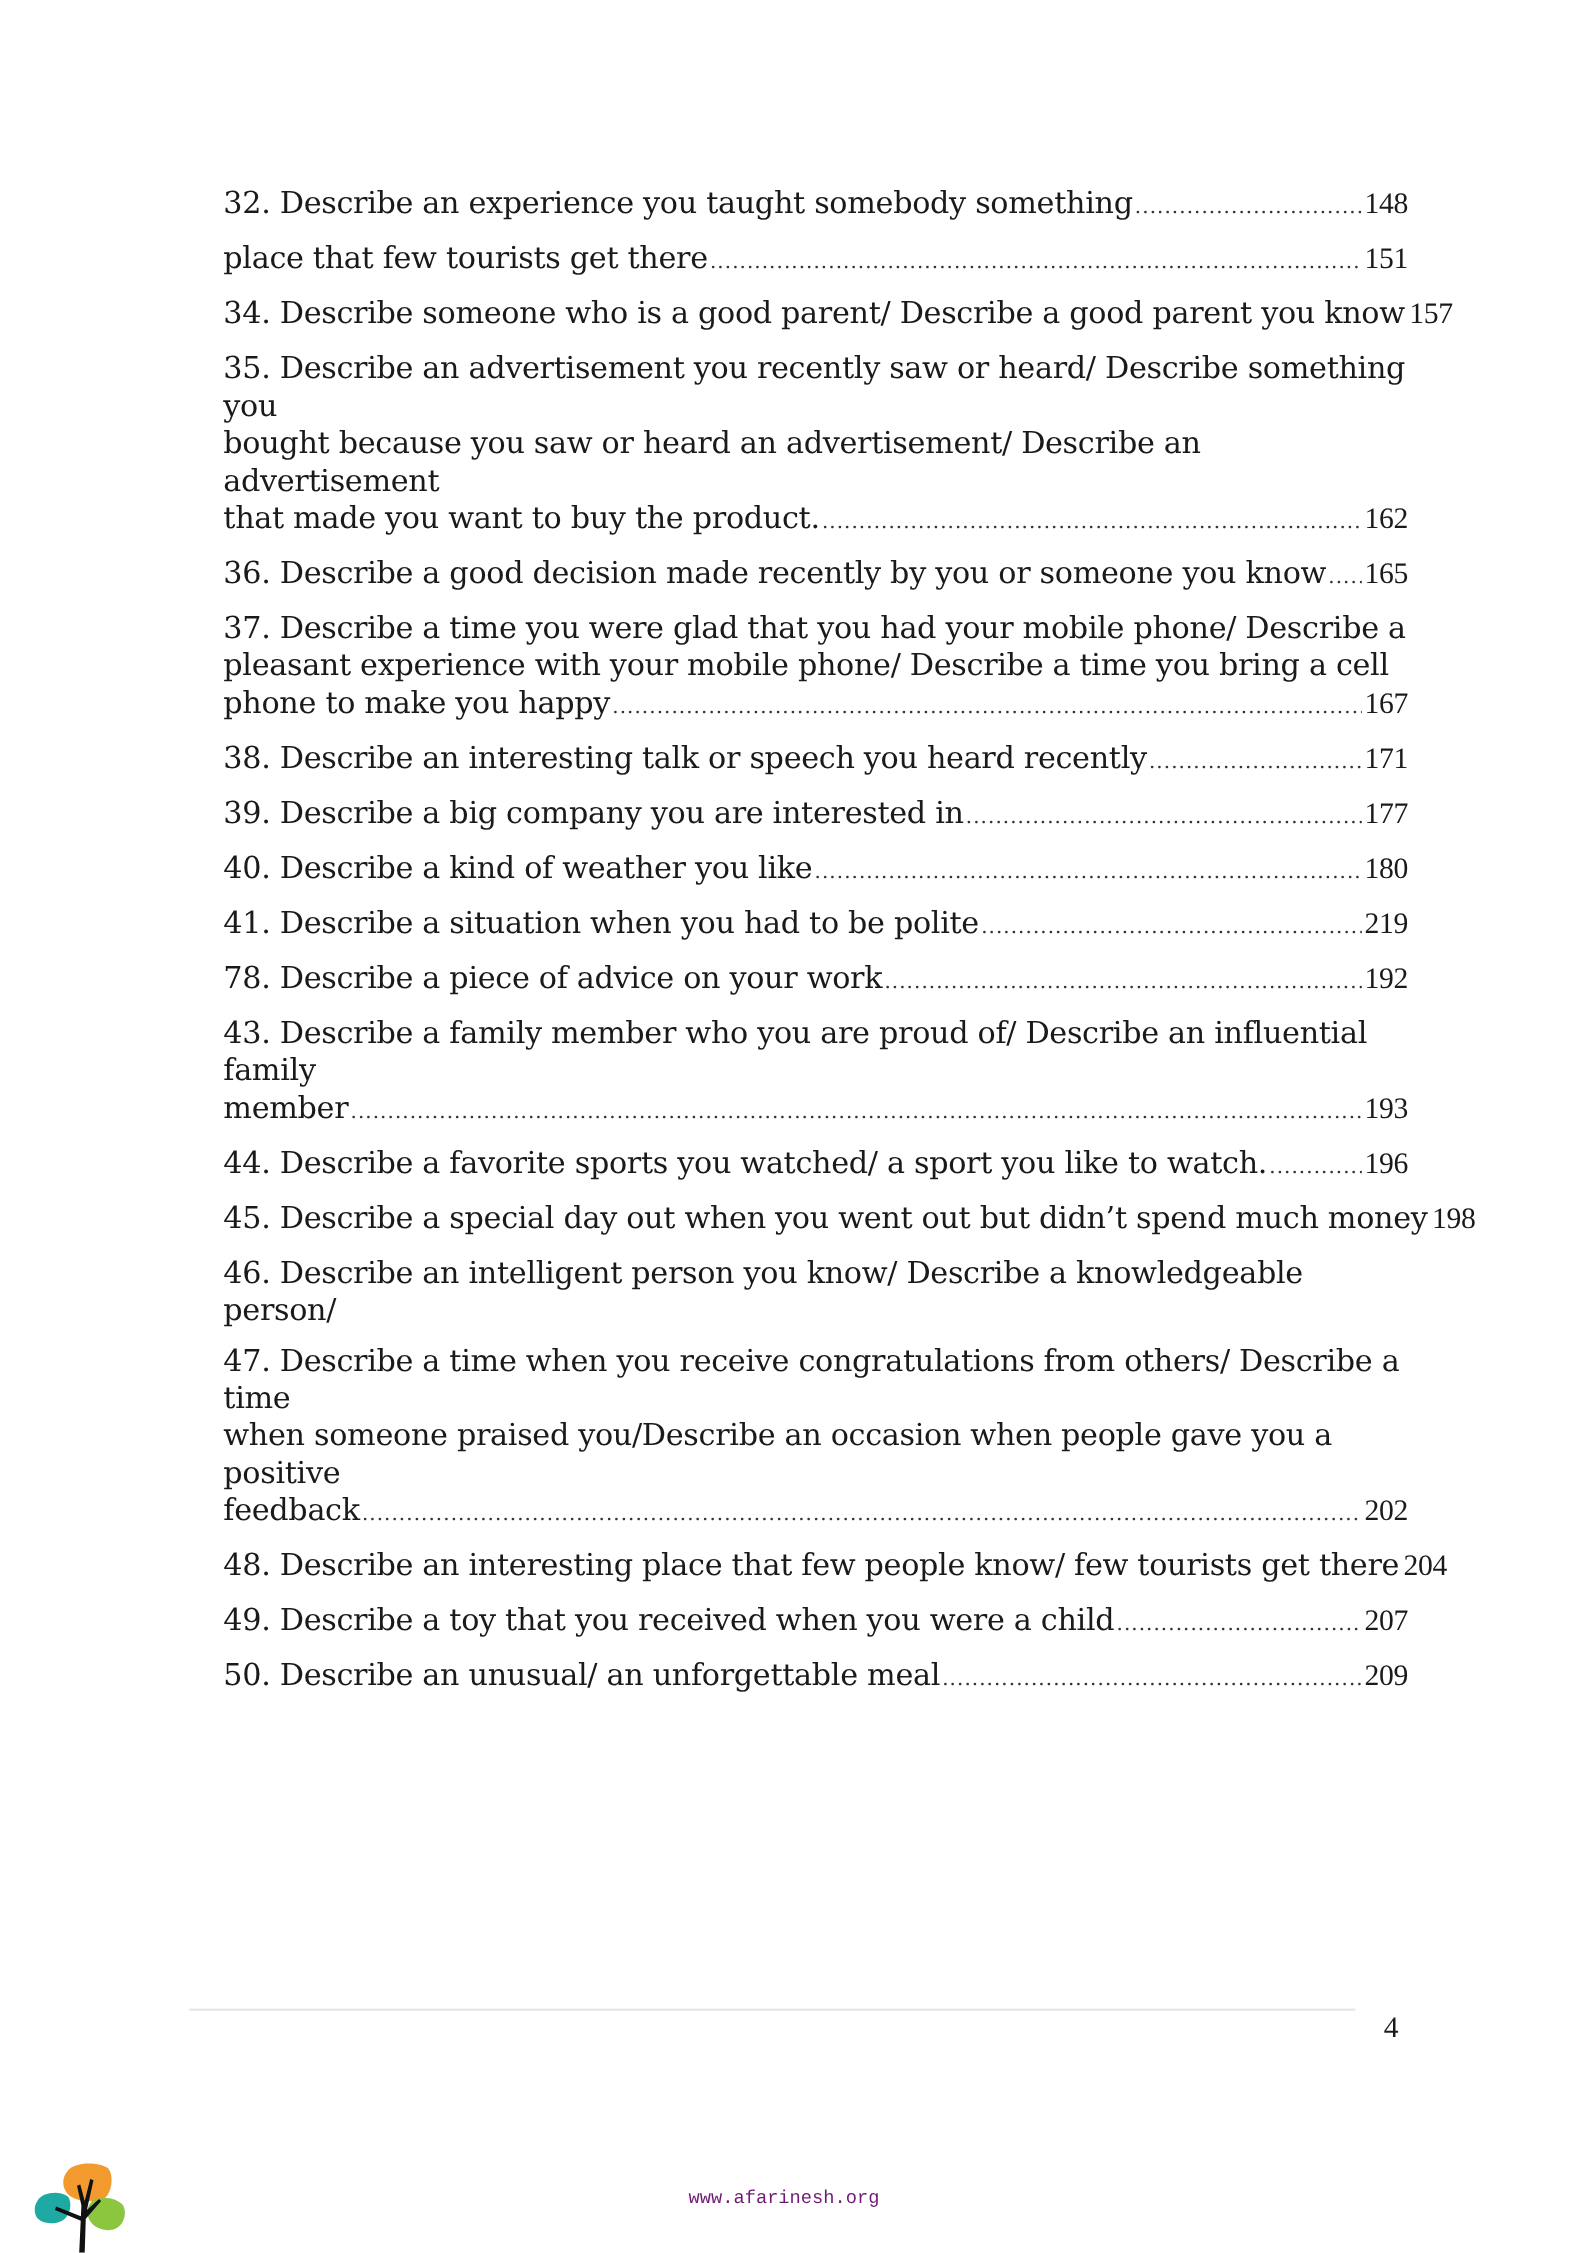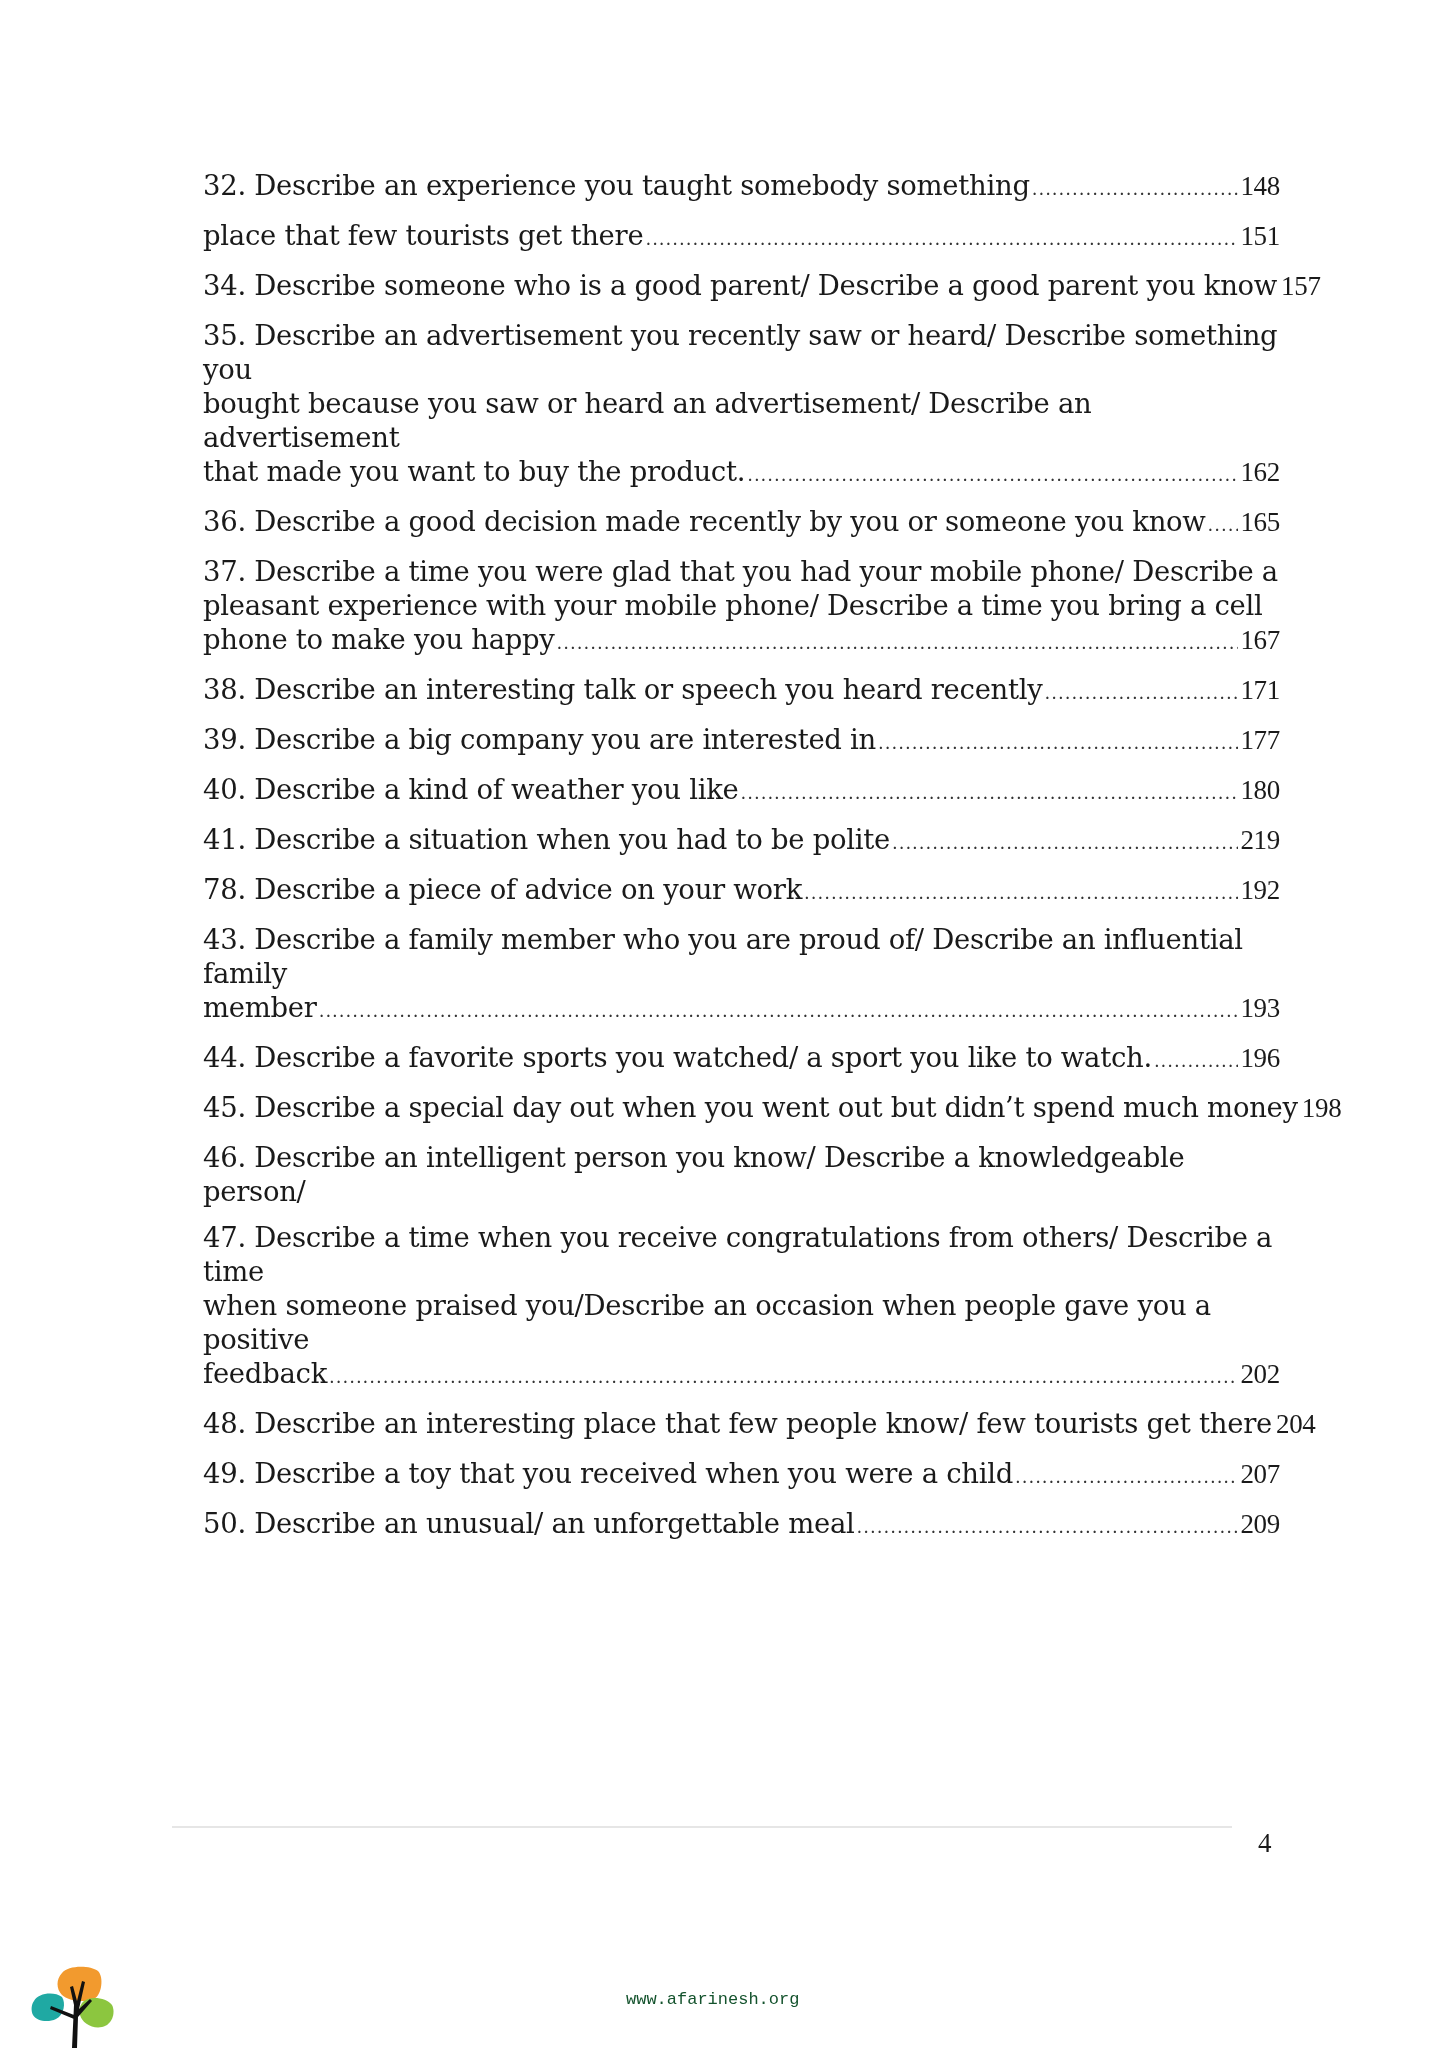--- a/index.html
+++ b/index.html
@@ -10,21 +10,21 @@
   .entry .first { display: block; }
   .lastline { display: flex; align-items: baseline; white-space: nowrap; }
   .lastline .txt { flex: 0 1 auto; }
   .lastline .dots { flex: 1 1 auto; overflow: hidden; white-space: nowrap; font-size: 18px;
                     letter-spacing: 1px; color: #333; margin: 0 2px; }
   .lastline .dots::before { content: "................................................................................................................................................................................................................................................................"; }
   .lastline .pg { flex: 0 0 auto; font-family: "Liberation Serif", serif; font-size: 27px; }
   .rule { position: absolute; left: 172px; top: 1826px; width: 1060px; height: 2px; background: #e6e6e6; }
   .pagenum { position: absolute; left: 1258px; top: 1828px; font-size: 27px; font-family: "Liberation Serif", serif; }
   .url { position: absolute; left: 626px; top: 1990px; font-family: "Liberation Mono", "DejaVu Sans Mono", monospace;
-         font-size: 17px; color: #14532d; }
+         font-size: 17px; color: #701a75; }
   .logo { position: absolute; left: 28px; top: 1965px; width: 96px; height: 83px; }
 </style>
 </head>
 <body>
 
 <div class="toc" id="toc">
     <div class="entry">
       <div class="lastline">
         <span class="txt">32. Describe an experience you taught somebody something</span>
         <span class="dots"></span>

